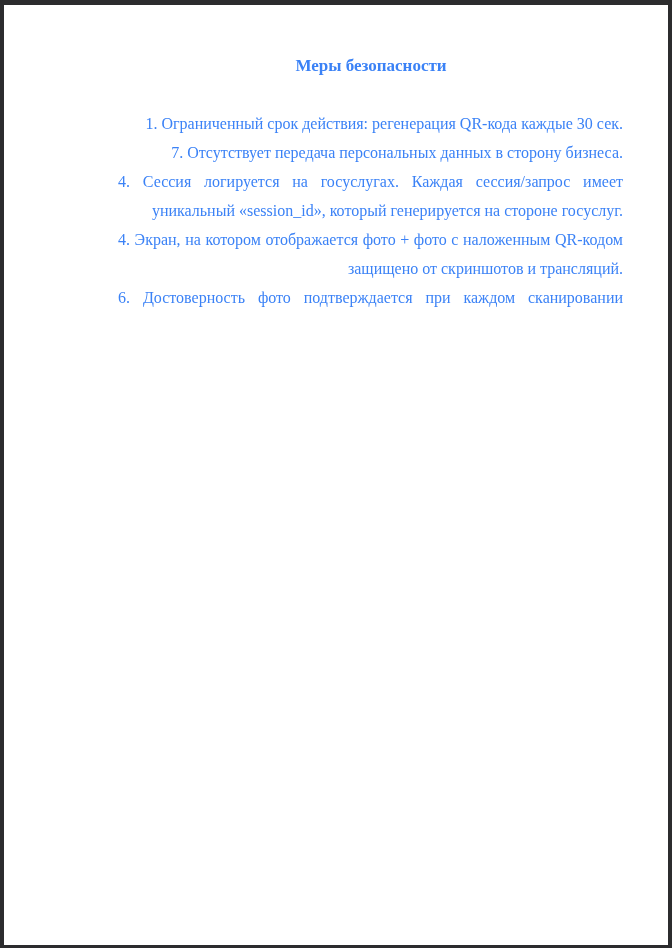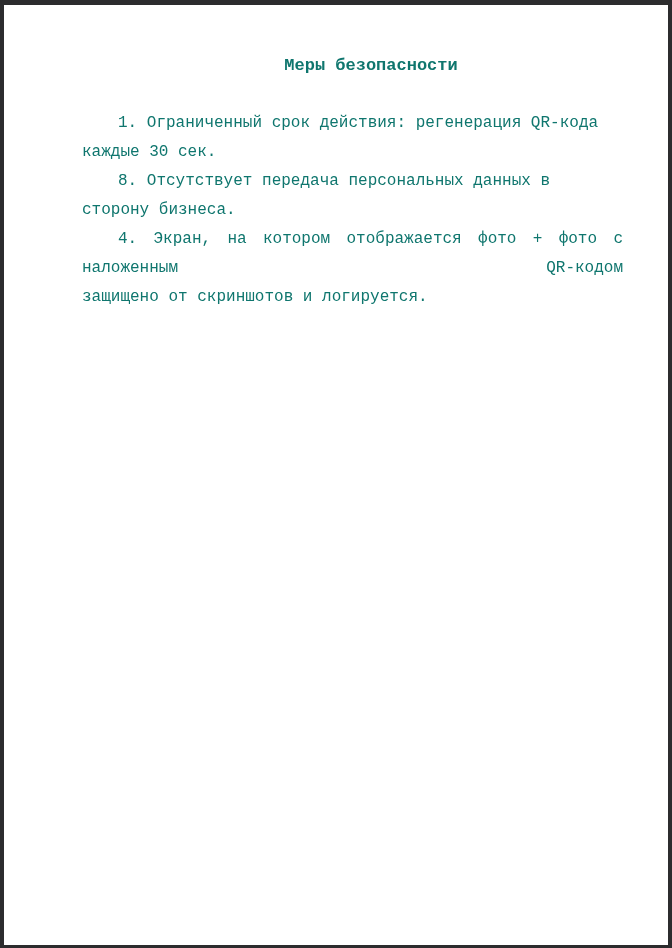--- a/index.html
+++ b/index.html
@@ -13,63 +13,68 @@
   .page {
     position: absolute;
     left: 4px; top: 5px;
     width: 664px; height: 940px;
     background: #ffffff;
   }
   .content {
     position: absolute;
     left: 78px; top: 46px;
     width: 541px;
-    font-family: Liberation Mono, monospace;
+    font-family: Liberation Serif, serif;
     font-size: 16px;
     line-height: 29px;
-    color: #0f766e;
+    color: #3b82f6;
   }
   .doc-title {
     font-weight: bold;
     font-size: 17px;
     text-align: center;
     padding-left: 37px; 
     margin: 0;
   }
   .spacer { height: 29px; }
   .para { margin: 0; }
   .line { display: block; }
   .first { text-indent: 36px; }
   .jline { text-align: justify; text-align-last: justify; }
-  .lline { text-align: left; }
+  .lline { text-align: right; }
 </style>
 </head>
 <body>
 
 <div class="viewer">
   <div class="page">
     <div class="content">
 
       <p class="doc-title">Меры безопасности</p>
 
       <div class="spacer"></div>
 
       <p class="para">
         <span class="line first lline">1. Ограниченный срок действия: регенерация QR-кода каждые 30 сек.</span>
       </p>
 
 
       <p class="para">
-        <span class="line first lline">8. Отсутствует передача персональных данных в сторону бизнеса.</span>
+        <span class="line first lline">7. Отсутствует передача персональных данных в сторону бизнеса.</span>
       </p>
 
+      <p class="para">
+        <span class="line first jline">4. Сессия логируется на госуслугах. Каждая сессия/запрос имеет</span>
+        <span class="line lline">уникальный «session_id», который генерируется на стороне госуслуг.</span>
+      </p>
 
       <p class="para">
         <span class="line first jline">4. Экран, на котором отображается фото + фото с наложенным QR-кодом</span>
-        <span class="line lline">защищено от скриншотов и логируется.</span>
+        <span class="line lline">защищено от скриншотов и трансляций.</span>
       </p>
 
       <p class="para">
+        <span class="line first jline">6. Достоверность фото подтверждается при каждом сканировании</span>
       </p>
 
     </div>
   </div>
 </div>
 
 </body></html>

